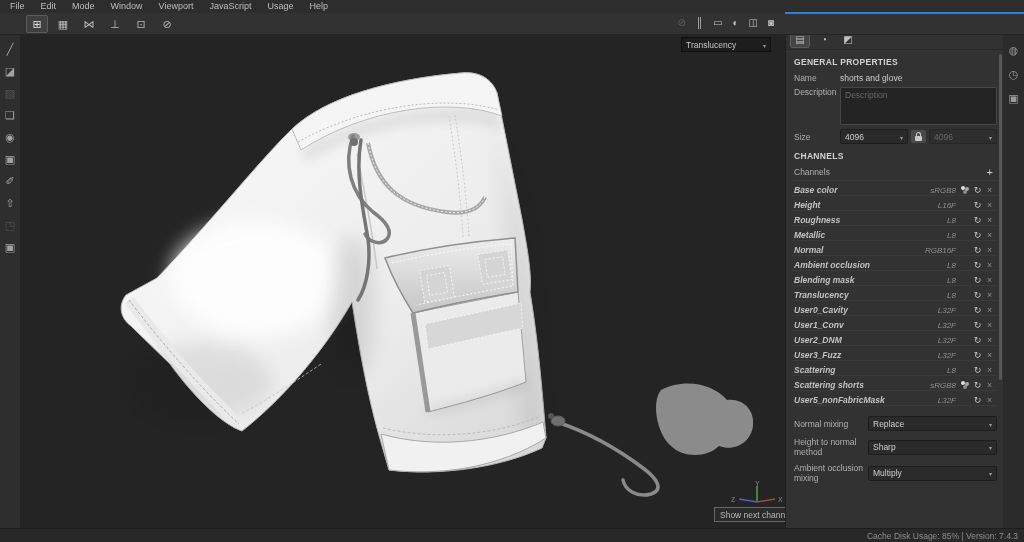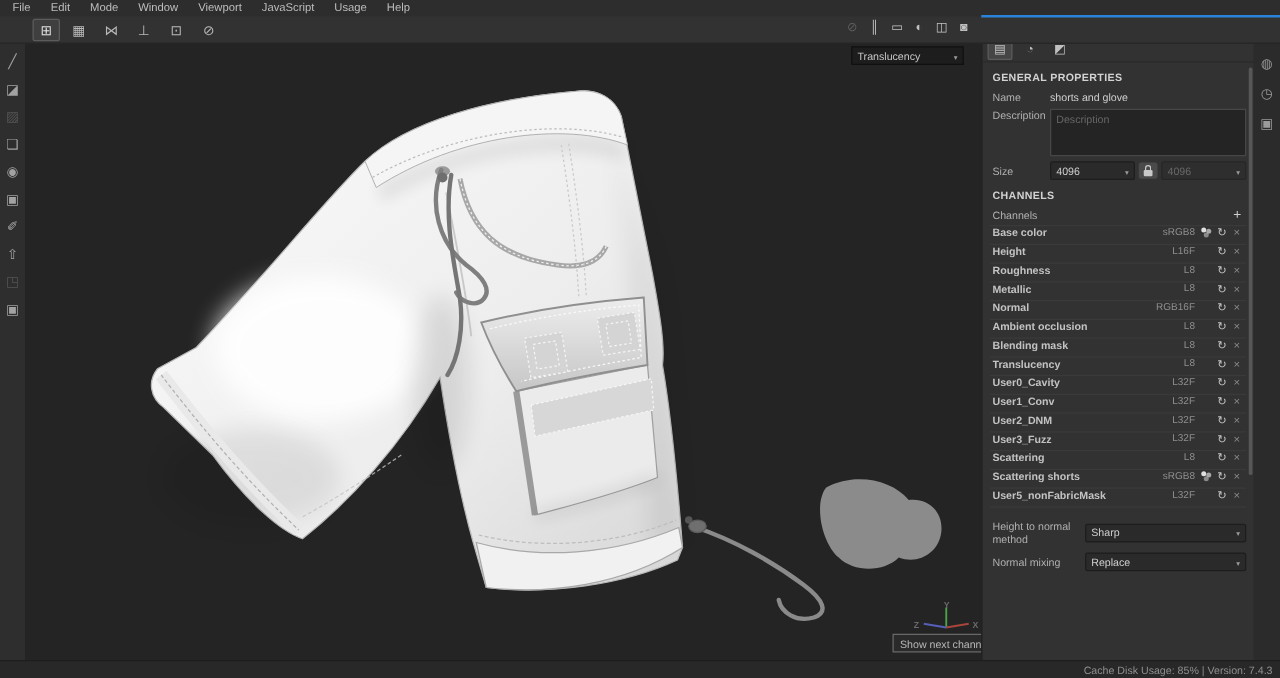--- a/index.html
+++ b/index.html
@@ -67,22 +67,22 @@
   .select.disabled{color:#686868;background:#2e2e2e;border-color:#262626;}
   .lock-btn{width:15px;height:13px;background:#4a4a4a;border-radius:2px;display:flex;
     align-items:center;justify-content:center;margin:0 3px;flex-shrink:0;}
   .lock{position:relative;width:7px;height:5px;background:#c9c9c9;border-radius:1px;margin-top:3px;}
   .lock::before{content:"";position:absolute;top:-4px;left:1px;width:3px;height:3px;
     border:1px solid #c9c9c9;border-bottom:none;border-radius:3px 3px 0 0;}
   .channels-label-row{display:flex;justify-content:space-between;align-items:center;
     font-size:8.5px;color:#b0b0b0;margin:3px 2px 3px 2px;}
   .plus-btn{font-size:11px;color:#d0d0d0;margin-right:2px;line-height:10px;}
   #channel-list{border-top:1px solid #3a3a3a;}
-  .channel-row{display:flex;align-items:flex-start;height:15px;border-bottom:1px solid #3a3a3a;
-    padding:0 2px;box-sizing:border-box;}
+  .channel-row{display:flex;align-items:flex-end;height:15px;border-bottom:1px solid #3a3a3a;
+    padding:0 2px;box-sizing:border-box;font-style:italic;}
   .ch-name{flex:1;font-size:8.5px;font-weight:bold;color:#c3c3c3;white-space:nowrap;overflow:hidden;}
   .ch-format{font-size:8px;color:#8f8f8f;width:36px;text-align:right;flex-shrink:0;}
   .color-dots{width:12px;height:10px;position:relative;margin-left:3px;flex-shrink:0;}
   .color-dots::before{content:"";position:absolute;left:2px;top:1px;width:4px;height:4px;
     border-radius:50%;background:#e0e0e0;box-shadow:4px 1px 0 #a8a8a8,2px 4px 0 #8a8a8a;}
   .ch-reset{width:13px;text-align:center;font-size:9px;color:#c2c2c2;flex-shrink:0;}
   .ch-close{width:11px;text-align:center;font-size:9px;color:#8d8d8d;flex-shrink:0;}
   #mix-block{margin-top:10px;}
   .mix-row{display:flex;align-items:center;margin-bottom:6px;}
   .mix-label{width:74px;font-size:8.5px;color:#b0b0b0;padding-left:2px;flex-shrink:0;}
@@ -489,35 +489,42 @@
           <span class="ch-format">L32F</span>
           <span class="color-dots" style="visibility: hidden;"></span>
           <span class="ch-reset">↻</span>
           <span class="ch-close">×</span>
         </div>
       </div>
 
     <div id="mix-block">
 
         <div class="mix-row">
+          <span class="mix-label">Normal mixing</span>
+          <div class="select">
+            <span>Replace</span>
+            <span class="chev"></span>
+          </div>
+        </div>
+
+        <div class="mix-row">
           <span class="mix-label">Height to normal method</span>
           <div class="select">
             <span>Sharp</span>
             <span class="chev"></span>
           </div>
         </div>
 
         <div class="mix-row">
-          <span class="mix-label">Normal mixing</span>
+          <span class="mix-label">Ambient occlusion mixing</span>
           <div class="select">
-            <span>Replace</span>
+            <span>Multiply</span>
             <span class="chev"></span>
           </div>
         </div>
-
 
       </div>
 
   </div>
 </div>
 
 <div id="panel-scrollbar"></div>
 
 <div id="dock">
 

